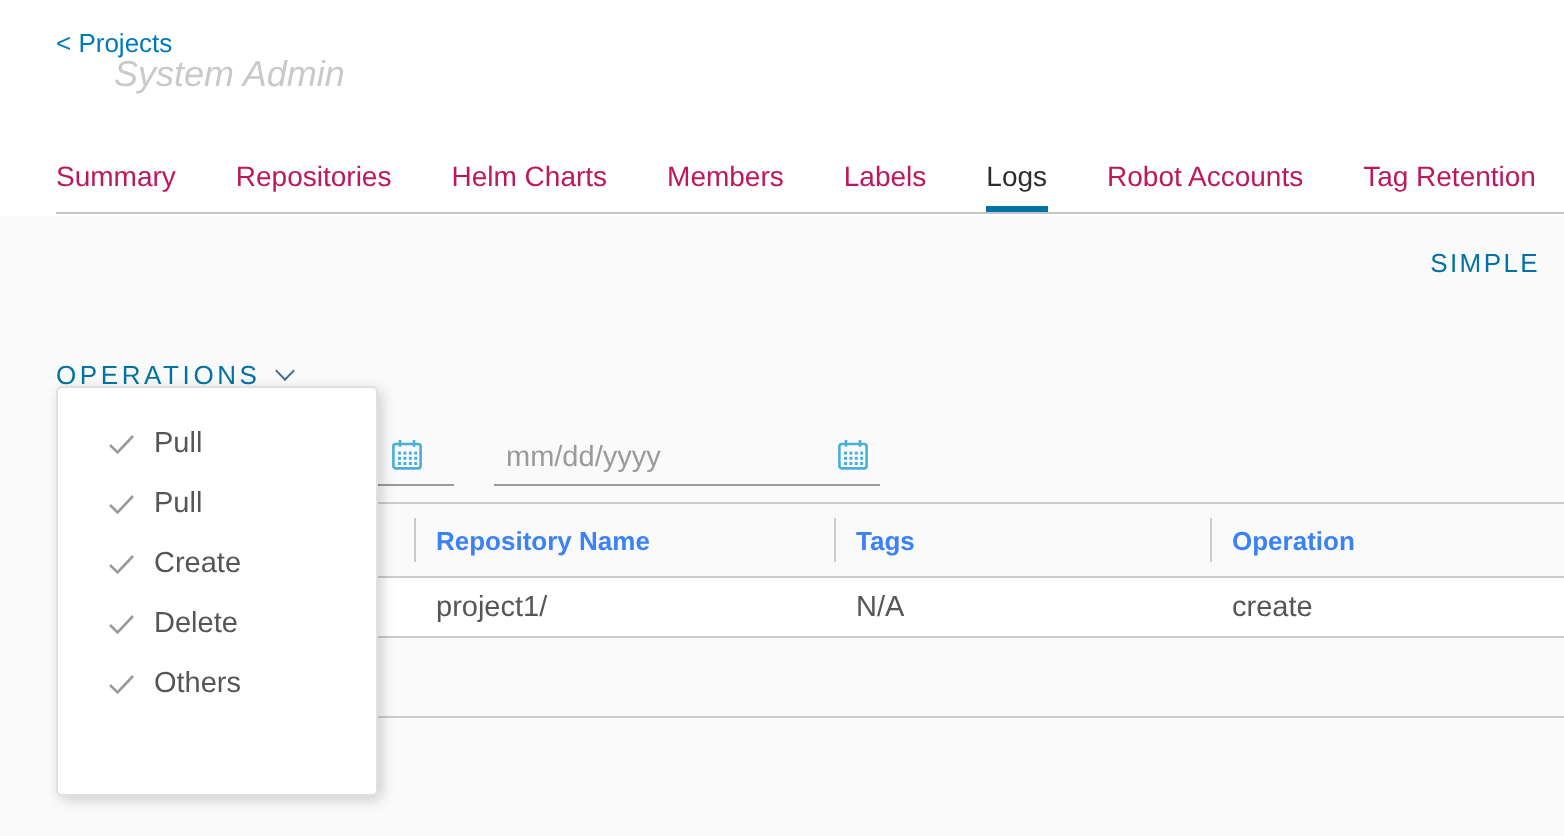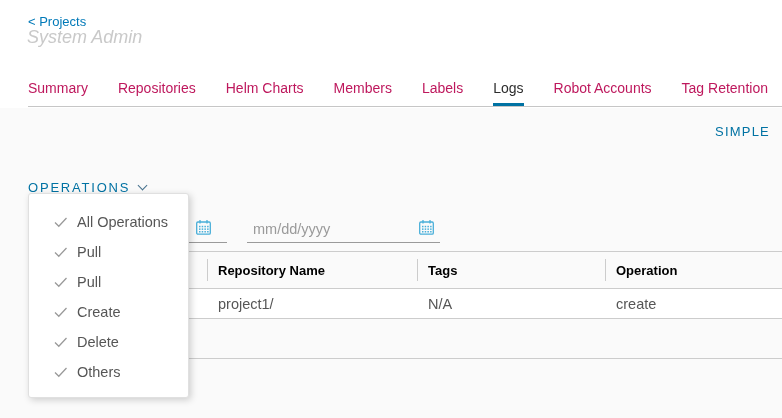--- a/index.html
+++ b/index.html
@@ -7,21 +7,21 @@
   .screen {
     position:relative; width:782px; height:418px; overflow:hidden;
     background:#fff; font-family:"Liberation Sans", sans-serif;
   }
   .content-bg { position:absolute; left:0; top:108px; right:0; bottom:0; background:#fafafa; }
 
   
   .breadcrumb { position:absolute; left:28px; top:14px; font-size:13px; color:#0079b8; cursor:pointer; }
   .title-row { position:absolute; left:27px; top:27px; display:flex; align-items:baseline; gap:13px; white-space:nowrap; }
   .page-title { font-size:30px; font-weight:300; color:#222; letter-spacing:.5px; }
-  .page-subtitle { font-style:italic; font-size:18px; color:#c9c9c9; font-weight:300; }
+  .page-subtitle { font-style:italic; font-size:18px; color:#c9c9c9; font-weight:300;margin-left:30px; }
 
   
   .tabs { position:absolute; left:28px; top:80px; display:flex; gap:30px; white-space:nowrap; width:900px; }
   .tab { font-size:14px; color:#be185d; padding-bottom:7px; cursor:pointer; }
   .tab.active { color:#2d2d2d; border-bottom:3px solid #0072a3; }
   .tabs-divider { position:absolute; left:28px; right:0; top:106px; height:1px; background:#c6c6c6; }
 
   .simple-link { position:absolute; right:12px; top:124px; font-size:13px; letter-spacing:1.2px; color:#0072a3; font-weight:500; cursor:pointer; }
 
   
@@ -43,21 +43,21 @@
 
   
   .datagrid { position:absolute; left:28px; top:251px; right:0; }
   .dg-header { display:flex; height:38px; background:#fafafa; border-top:1px solid #ccc; border-bottom:1px solid #ccc; }
   .dg-row { display:flex; height:30px; background:#fff; border-bottom:1px solid #ccc; }
   .dg-cell { display:flex; align-items:center; padding-left:11px; position:relative; overflow:hidden; white-space:nowrap; }
   .c-spacer { width:179px; padding-left:0; }
   .c-repo { width:210px; }
   .c-tags { width:188px; }
   .c-op { flex:1; }
-  .dg-header .dg-cell { font-size:13px; font-weight:700; color:#000000; }
+  .dg-header .dg-cell { font-size:13px; font-weight:700; color:#3b82f6; }
   .dg-header .dg-cell:not(.c-spacer)::before { content:""; position:absolute; left:0; top:7px; bottom:7px; width:1px; background:#ccc; }
   .dg-row .dg-cell { font-size:14.5px; color:#565656; }
   .dg-bottom-line { position:absolute; left:28px; right:0; top:358px; height:1px; background:#ccc; }
 
   
   .operations-menu { position:absolute; left:28px; top:193px; width:161px; height:205px; background:#fff;
     border:1px solid #e0e0e0; border-radius:3px; box-shadow:2px 2px 7px rgba(0,0,0,.18); z-index:20; padding-top:13px; }
   .menu-item { height:30px; display:flex; align-items:center; padding-left:25px; gap:9px;
     font-size:14.5px; color:#565656; cursor:pointer; }
   .check-icon { flex:none; display:flex; }
@@ -157,28 +157,20 @@
   </div>
   <div class="dg-bottom-line"></div>
 
   <div class="operations-menu">
     <div class="menu-item">
       <span class="check-icon">
           <svg width="14" height="11" viewBox="0 0 14 11">
             <polyline points="1,5.5 4.8,9.2 12.5,1" fill="none" stroke="#9a9a9a" stroke-width="1.3"></polyline>
           </svg>
         </span>
-      <span>All Operations</span>
-    </div>
-    <div class="menu-item">
-      <span class="check-icon">
-          <svg width="14" height="11" viewBox="0 0 14 11">
-            <polyline points="1,5.5 4.8,9.2 12.5,1" fill="none" stroke="#9a9a9a" stroke-width="1.3"></polyline>
-          </svg>
-        </span>
       <span>Pull</span>
     </div>
     <div class="menu-item">
       <span class="check-icon">
           <svg width="14" height="11" viewBox="0 0 14 11">
             <polyline points="1,5.5 4.8,9.2 12.5,1" fill="none" stroke="#9a9a9a" stroke-width="1.3"></polyline>
           </svg>
         </span>
       <span>Pull</span>
     </div>

